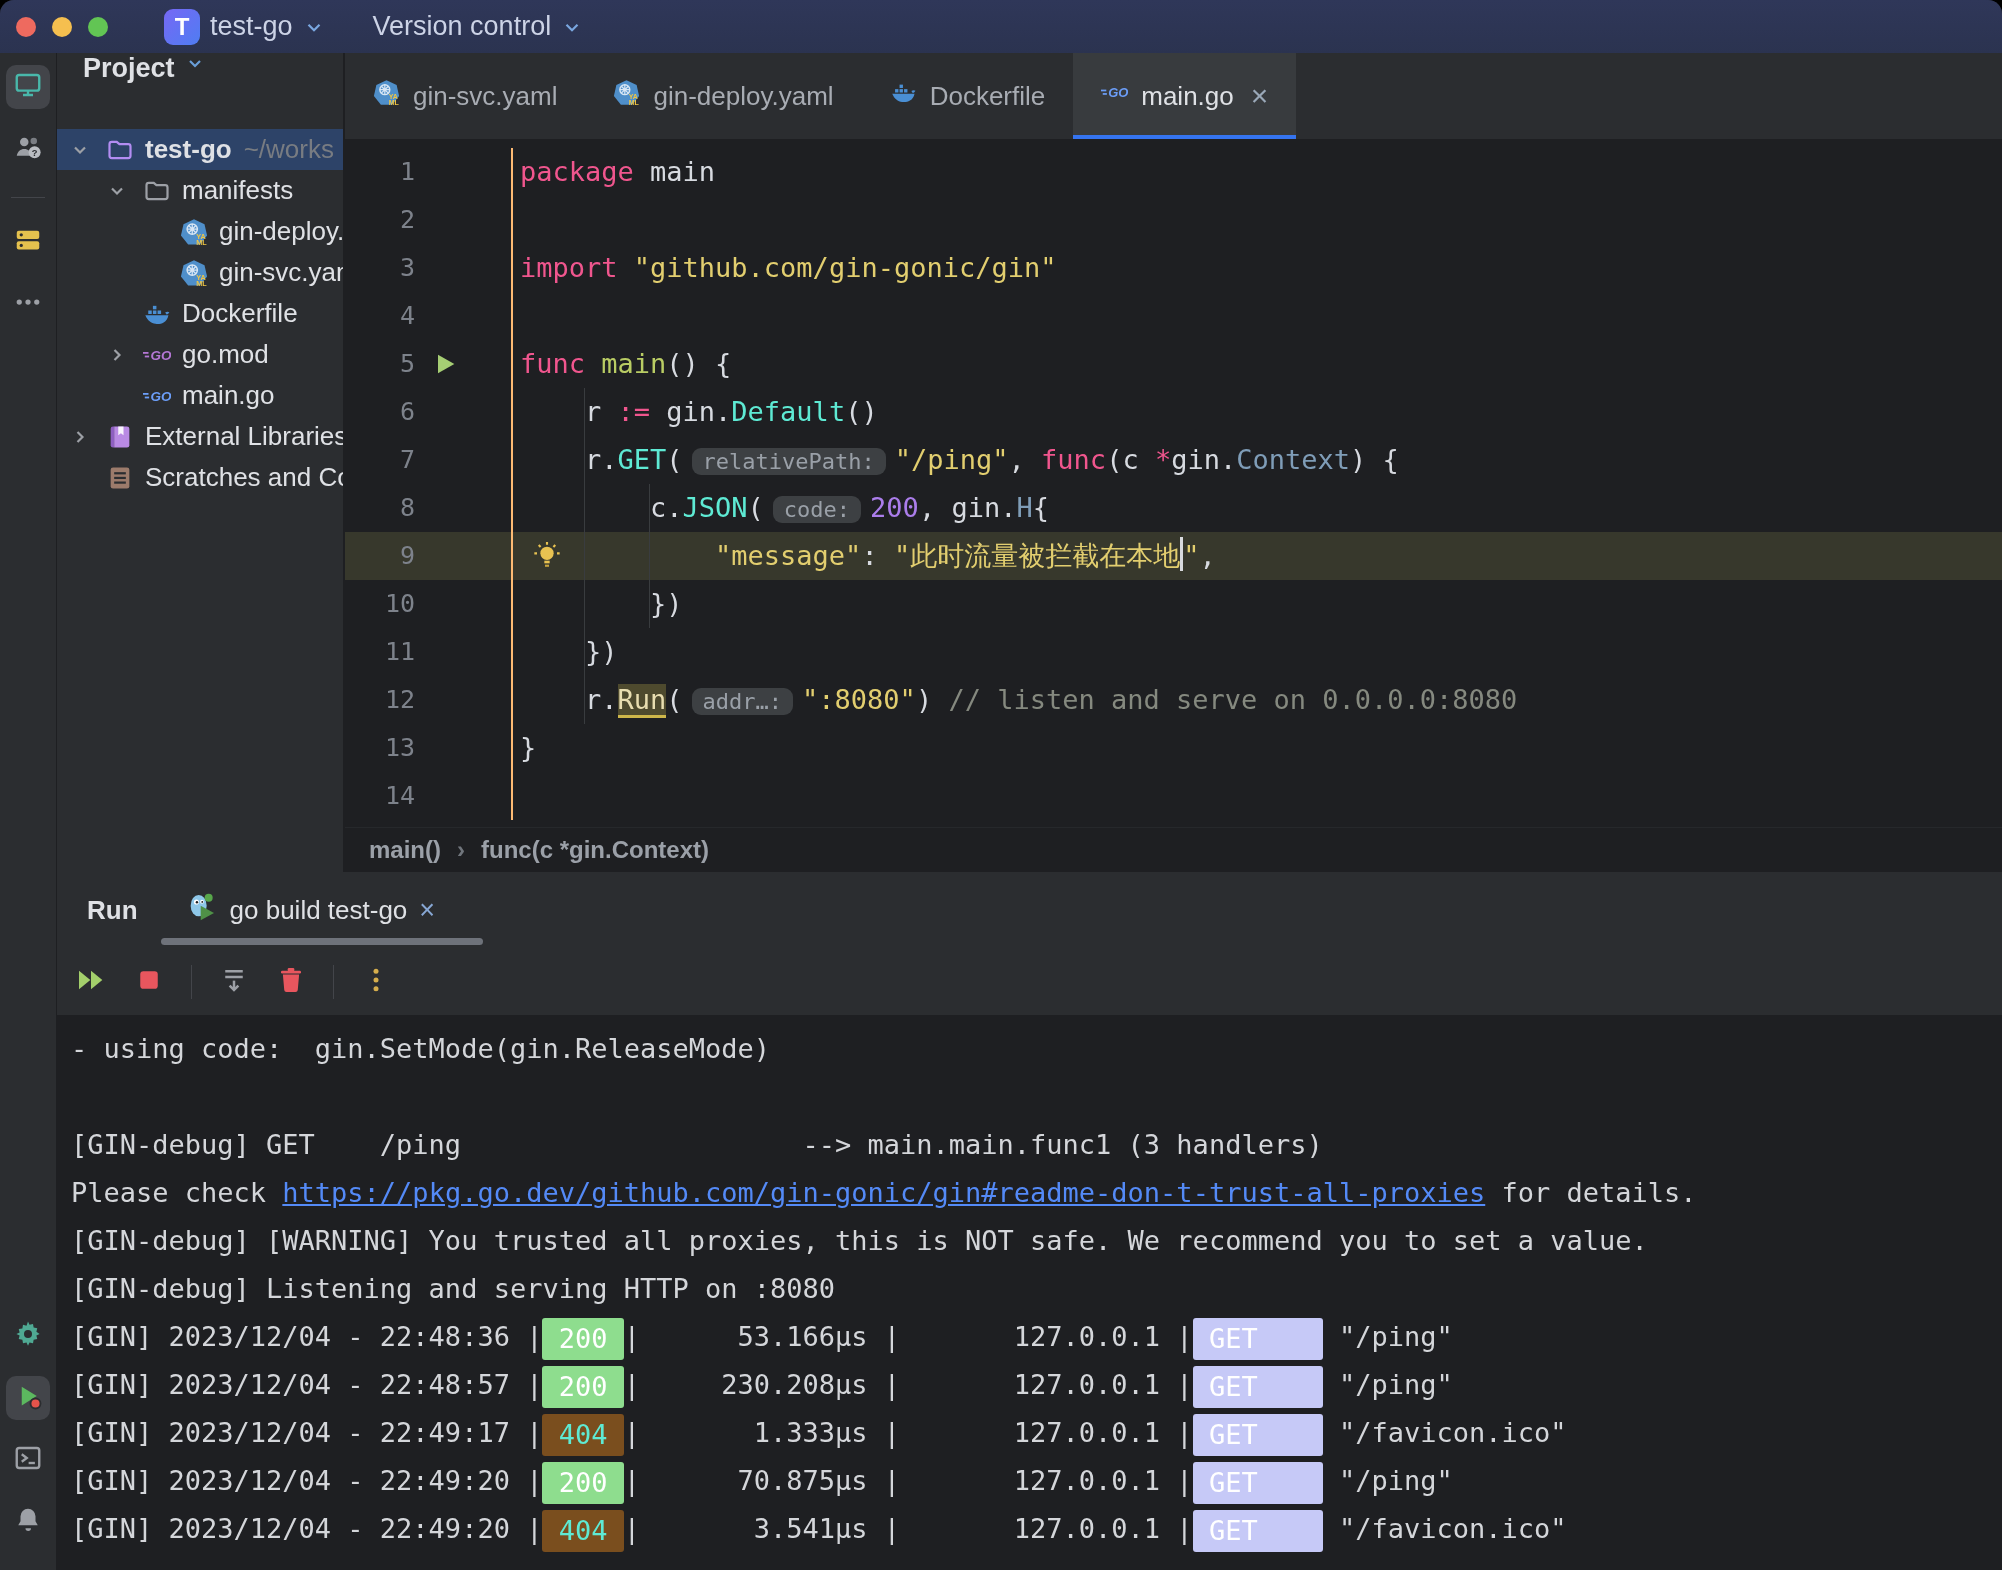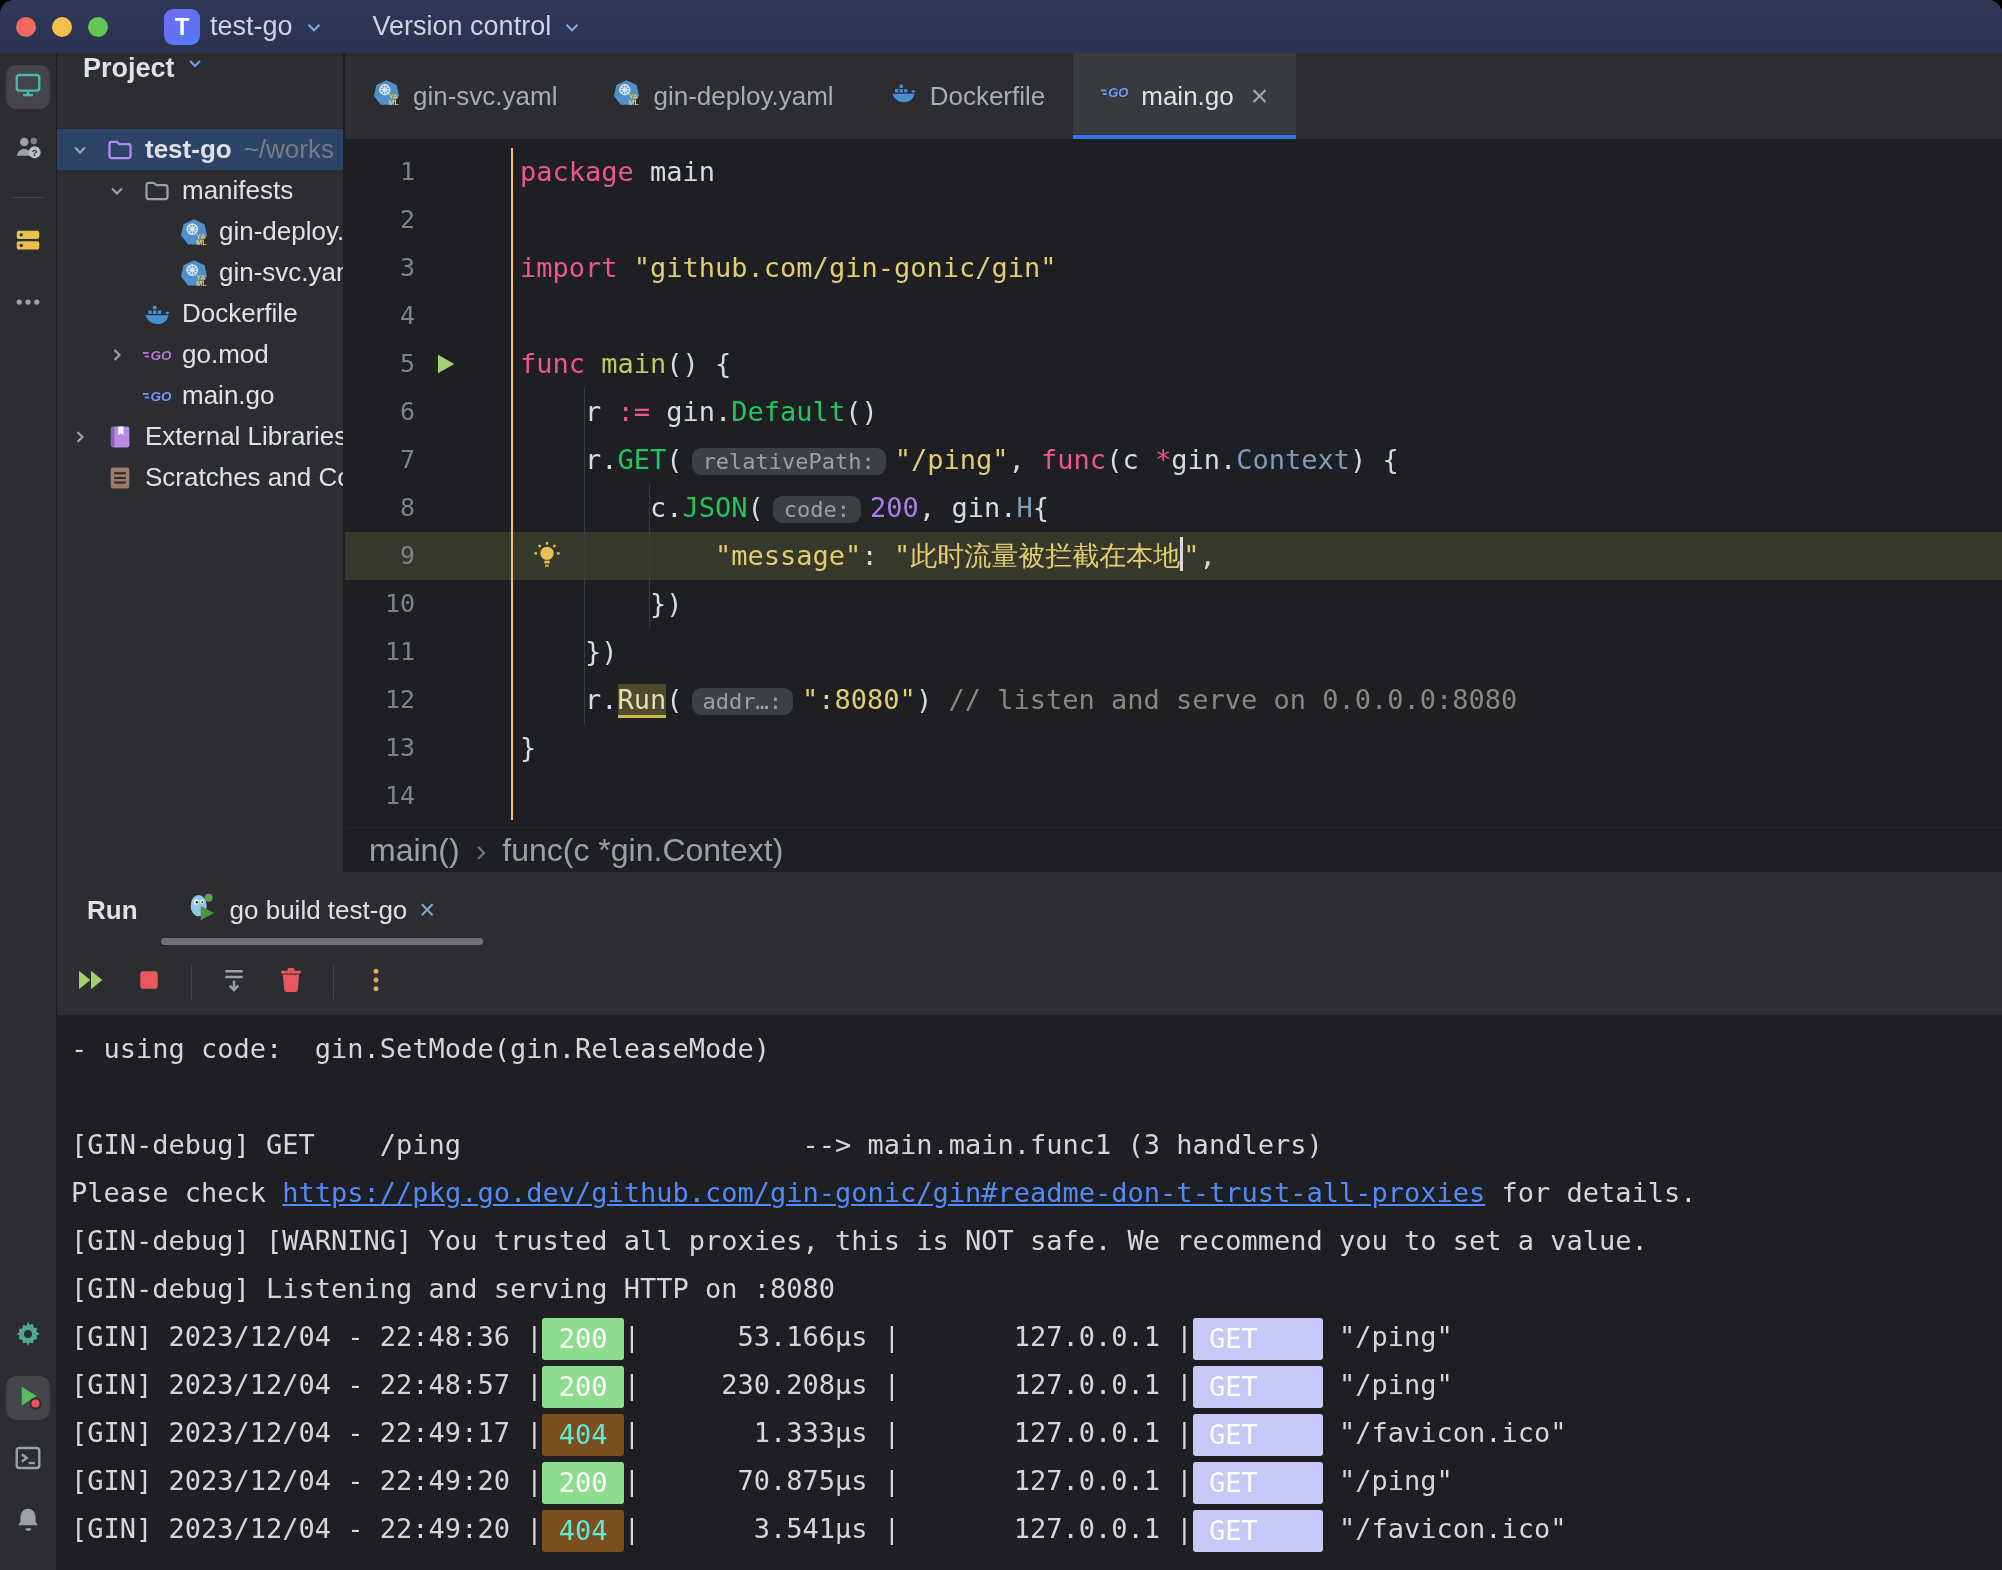--- a/index.html
+++ b/index.html
@@ -50,27 +50,27 @@
   .code { position:relative; height:687px; background:#1e1f22; padding-top:8px;
     font-family:"DejaVu Sans Mono", monospace; font-size:27px; overflow:hidden; }
   .cl { display:flex; height:48px; line-height:48px; }
   .cl.hl { background:#37382c; }
   .ln { width:70px; flex:none; text-align:right; color:#7d828b; font-size:25px; }
   .mk { width:96px; flex:none; position:relative; }
   .mk svg { position:absolute; left:16px; top:10px; }
   .lc { flex:1; border-left:2px solid #fdba74; padding-left:7px; white-space:pre; position:relative; color:#d7dae0; }
   .bulb { position:absolute; left:18px; top:7px; }
   .tk-kw{color:#f0568e} .tk-fn{color:#b9cc64} .tk-str{color:#e2ce6f} .tk-num{color:#ab7deb}
-  .tk-call{color:#22c55e} .tk-typ{color:#7f9db8} .tk-cmt{color:#85897f} .tk-pl{color:#d7dae0}
+  .tk-call{color:#5eead4} .tk-typ{color:#7f9db8} .tk-cmt{color:#85897f} .tk-pl{color:#d7dae0}
   .hintbox { background:#3d4043; color:#9aa0a8; border-radius:9px; padding:1px 11px; font-size:22px; margin:0 9px; }
   .runbox { background:#4e4a2e; color:#e8ddb0; border-bottom:3px solid #cdb64a; }
   .caret { display:inline-block; width:3px; height:34px; background:#d8dade; vertical-align:-6px; }
   .iguide { position:absolute; width:1px; background:#393c3f; }
   .breadcrumbs { height:45px; background:#1e1f22; border-top:1px solid #26282b; display:flex; align-items:center;
-    padding-left:24px; gap:16px; color:#9ba0a8; font-size:32px; }
+    padding-left:24px; gap:16px; color:#9ba0a8; font-size:24px;font-weight:bold; }
   .bc-sep { color:#70757c; }
 
   
   .run-panel { position:absolute; left:57px; top:872px; width:1945px; height:698px; background:#2b2d30; }
   .run-header { position:relative; height:76px; display:flex; align-items:center; }
   .run-label { margin-left:30px; color:#dfe1e5; font-size:26px; font-weight:bold; }
   .run-tab { display:flex; align-items:center; gap:12px; margin-left:48px; color:#dfe1e5; font-size:26px; }
   .run-tab .close { color:#87a7d4; font-size:27px; }
   .run-tab-underline { position:absolute; left:104px; bottom:3px; width:322px; height:7px; border-radius:4px; background:#6e727a; }
   .run-toolbar { height:67px; display:flex; align-items:center; gap:27px; padding-left:18px; }

